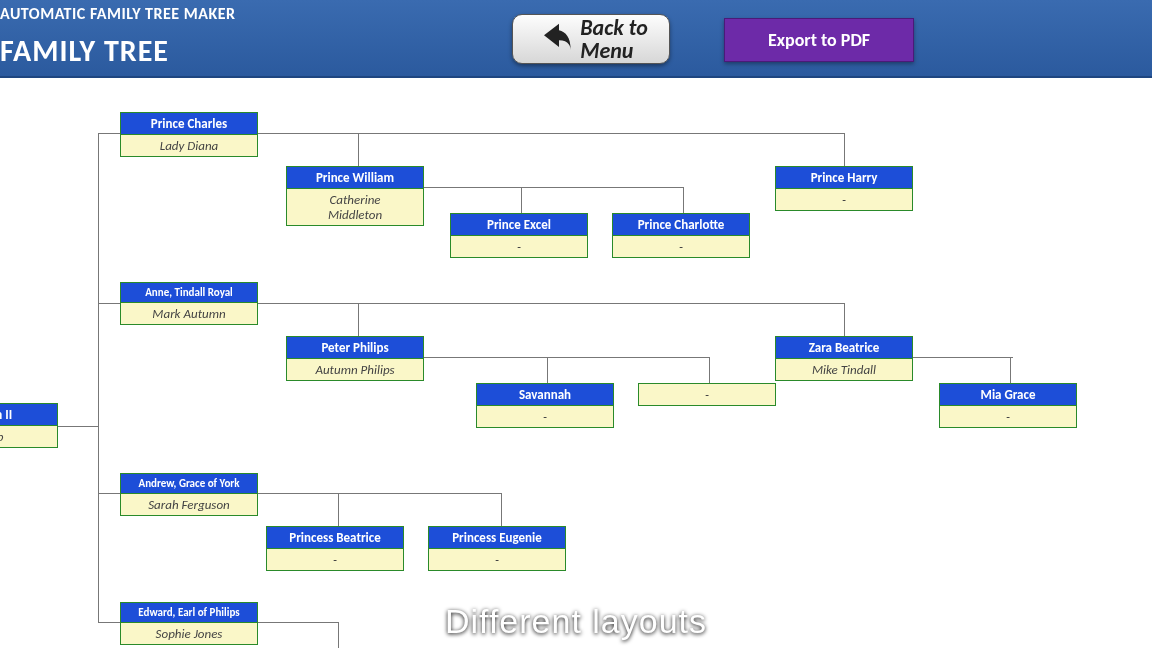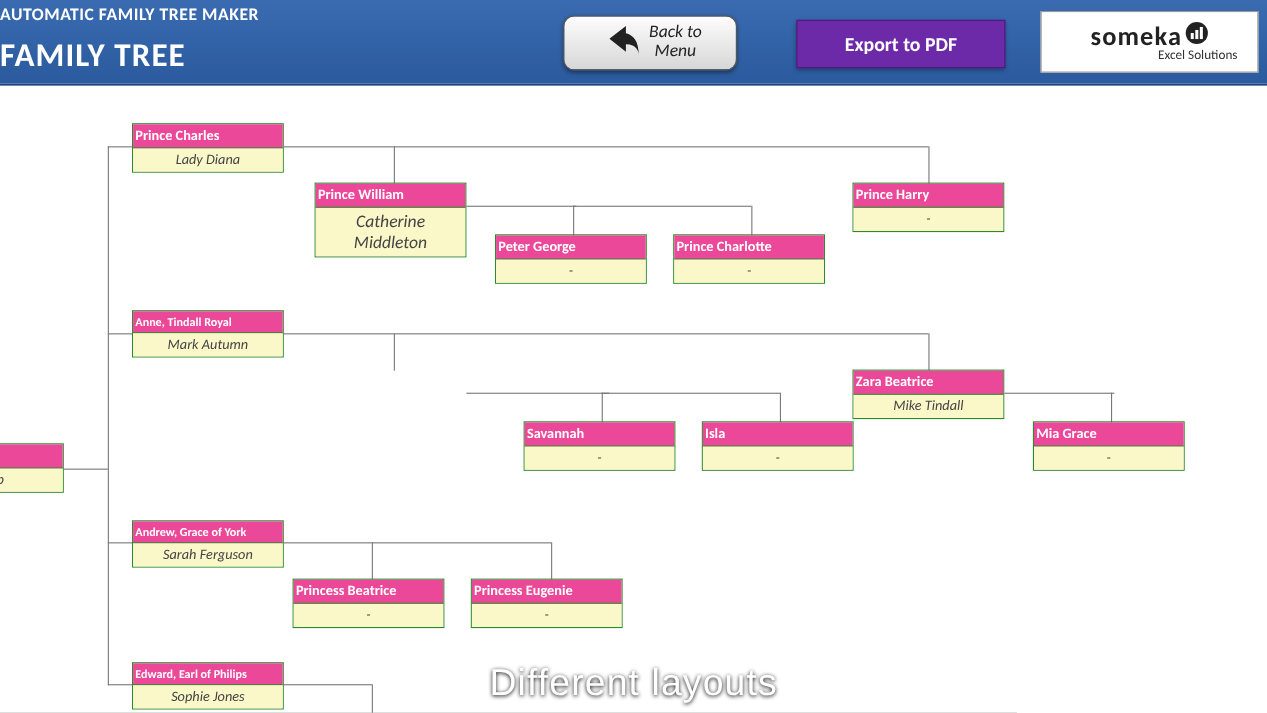--- a/index.html
+++ b/index.html
@@ -5,33 +5,33 @@
   *{box-sizing:border-box;margin:0;padding:0;font-family:Calibri,Arial,sans-serif}
   body{background:#000;width:1152px;height:648px;overflow:hidden;position:relative}
   .app{background:#fff;width:1152px;height:648px;position:relative}
 
   
   .hdr{background:linear-gradient(#3a6bb0,#2b5a9e);height:78px;color:#fff;position:relative;border-bottom:2px solid #1e4680}
   .hdr .appname{position:absolute;left:0;top:4px;font-size:16px;font-weight:600;letter-spacing:.5px}
   .hdr .pagename{position:absolute;left:0;top:32px;font-size:30px;font-weight:700;letter-spacing:1px}
   .btn-back{position:absolute;left:512px;top:14px;width:158px;height:50px;background:linear-gradient(#fdfdfd,#d7d7d7);border:1px solid #555;border-radius:10px;display:flex;align-items:center;justify-content:center;gap:6px;box-shadow:0 2px 4px rgba(0,0,0,.4);cursor:pointer}
   .btn-back svg{width:40px;height:40px}
-  .btn-back span{color:#222;font-weight:400;font-style:italic;font-size:16px;line-height:1.05;text-align:center}
+  .btn-back span{color:#222;font-weight:700;font-style:italic;font-size:22px;line-height:1.05;text-align:left}
   .btn-export{position:absolute;left:724px;top:18px;width:190px;height:44px;background:#6d2aa8;border:1px solid #4a1a78;color:#fff;font-weight:700;font-size:18px;display:flex;align-items:center;justify-content:center;box-shadow:0 2px 4px rgba(0,0,0,.35);cursor:pointer}
   .logo{position:absolute;right:8px;top:10px;width:198px;height:56px;background:#fff;border:1px solid #999;display:flex;flex-direction:column;align-items:center;justify-content:center}
   .logo .brand{font-size:24px;font-weight:700;letter-spacing:1px;color:#222;display:flex;align-items:center;gap:2px}
   .logo .brand svg{width:22px;height:22px}
   .logo .sub{font-size:12px;color:#333;margin-top:-4px;align-self:flex-end;margin-right:18px}
 
   
   .canvas{position:absolute;left:0;top:78px;width:1152px;height:570px;background:#fff}
 
   
   .card{position:absolute;width:138px;border:1px solid #2a8a2a}
-  .card .p1{background:#ec4899;color:#fff;font-weight:700;font-size:13px;padding:3px 2px;border-bottom:1px solid #2a8a2a}
+  .card .p1{background:#1d4ed8;color:#fff;font-weight:700;font-size:13px;text-align:center;padding:3px 2px;border-bottom:1px solid #2a8a2a}
   .card .p1.sm{font-size:11px}
   .card .p2{background:#faf7c8;color:#444;font-style:italic;font-size:13px;text-align:center;padding:3px 18px}
   .card .p2.min{min-height:21px}
 
   
   .hl{position:absolute;height:1px;background:#777}
   .vl{position:absolute;width:1px;background:#777}
 
   
   .caption{position:absolute;left:0;right:0;bottom:7px;text-align:center;color:#fff;font-size:34px;font-weight:300;font-family:'Arial Narrow',Arial,sans-serif;text-shadow:0 1px 4px #000;letter-spacing:1px}
@@ -52,34 +52,20 @@
           </svg>
       </span>
       <span style="white-space:pre-line">Back to
 Menu</span>
     </div>
 
     <div class="btn-export">
       <span>Export to PDF</span>
     </div>
 
-    <div class="logo">
-      <div class="brand">
-        <span>someka</span>
-        <span>
-          <svg viewBox="0 0 24 24">
-              <circle cx="12" cy="12" r="11" fill="#222"></circle>
-              <rect x="6" y="12" width="3" height="6" fill="#fff"></rect>
-              <rect x="10.5" y="9" width="3" height="9" fill="#fff"></rect>
-              <rect x="15" y="6" width="3" height="12" fill="#fff"></rect>
-            </svg>
-        </span>
-      </div>
-      <div class="sub">Excel Solutions</div>
-    </div>
   </div>
 
   <div class="canvas">
 
     <div class="card" style="left:-80px;top:325px;width:138px">
       <div class="p1">zabeth II</div>
       <div class="p2">Philip</div>
     </div>
 
     <div class="hl" style="left:58px;top:348px;width:40px"></div>
@@ -90,66 +76,69 @@
       <div class="p1">Prince Charles</div>
       <div class="p2">Lady Diana</div>
     </div>
     <div class="hl" style="left:258px;top:55px;width:100px"></div>
     <div class="vl" style="left:358px;top:55px;height:34px"></div>
     <div class="hl" style="left:358px;top:55px;width:486px"></div>
     <div class="vl" style="left:844px;top:55px;height:34px"></div>
 
     <div class="card" style="left:286px;top:88px">
       <div class="p1">Prince William</div>
-      <div class="p2" style="font-size:16px">Catherine Middleton</div>
+      <div class="p2" style="font-size:13px">Catherine Middleton</div>
     </div>
     <div class="card" style="left:775px;top:88px">
       <div class="p1">Prince Harry</div>
       <div class="p2 min">-</div>
     </div>
 
     <div class="hl" style="left:424px;top:109px;width:100px"></div>
     <div class="vl" style="left:521px;top:109px;height:27px"></div>
     <div class="hl" style="left:521px;top:109px;width:162px"></div>
     <div class="vl" style="left:683px;top:109px;height:27px"></div>
 
     <div class="card" style="left:450px;top:135px">
-      <div class="p1">Peter George</div>
+      <div class="p1">Prince Excel</div>
       <div class="p2 min">-</div>
     </div>
     <div class="card" style="left:612px;top:135px">
       <div class="p1">Prince Charlotte</div>
       <div class="p2 min">-</div>
     </div>
 
     <div class="hl" style="left:98px;top:225px;width:22px"></div>
     <div class="card" style="left:120px;top:204px">
       <div class="p1 sm">Anne, Tindall Royal</div>
       <div class="p2">Mark Autumn</div>
     </div>
     <div class="hl" style="left:258px;top:225px;width:100px"></div>
     <div class="vl" style="left:358px;top:225px;height:34px"></div>
     <div class="hl" style="left:358px;top:225px;width:486px"></div>
     <div class="vl" style="left:844px;top:225px;height:34px"></div>
 
+    <div class="card" style="left:286px;top:258px">
+      <div class="p1">Peter Philips</div>
+      <div class="p2">Autumn Philips</div>
+    </div>
     <div class="card" style="left:775px;top:258px">
       <div class="p1">Zara Beatrice</div>
       <div class="p2">Mike Tindall</div>
     </div>
 
     <div class="hl" style="left:424px;top:279px;width:130px"></div>
     <div class="vl" style="left:547px;top:279px;height:27px"></div>
     <div class="hl" style="left:547px;top:279px;width:162px"></div>
     <div class="vl" style="left:709px;top:279px;height:27px"></div>
     <div class="card" style="left:476px;top:305px">
       <div class="p1">Savannah</div>
       <div class="p2 min">-</div>
     </div>
     <div class="card" style="left:638px;top:305px">
-      <div class="p1">Isla</div>
       <div class="p2 min">-</div>
     </div>
 
     <div class="hl" style="left:913px;top:279px;width:100px"></div>
     <div class="vl" style="left:1010px;top:279px;height:27px"></div>
     <div class="card" style="left:939px;top:305px">
       <div class="p1">Mia Grace</div>
       <div class="p2 min">-</div>
     </div>
 

